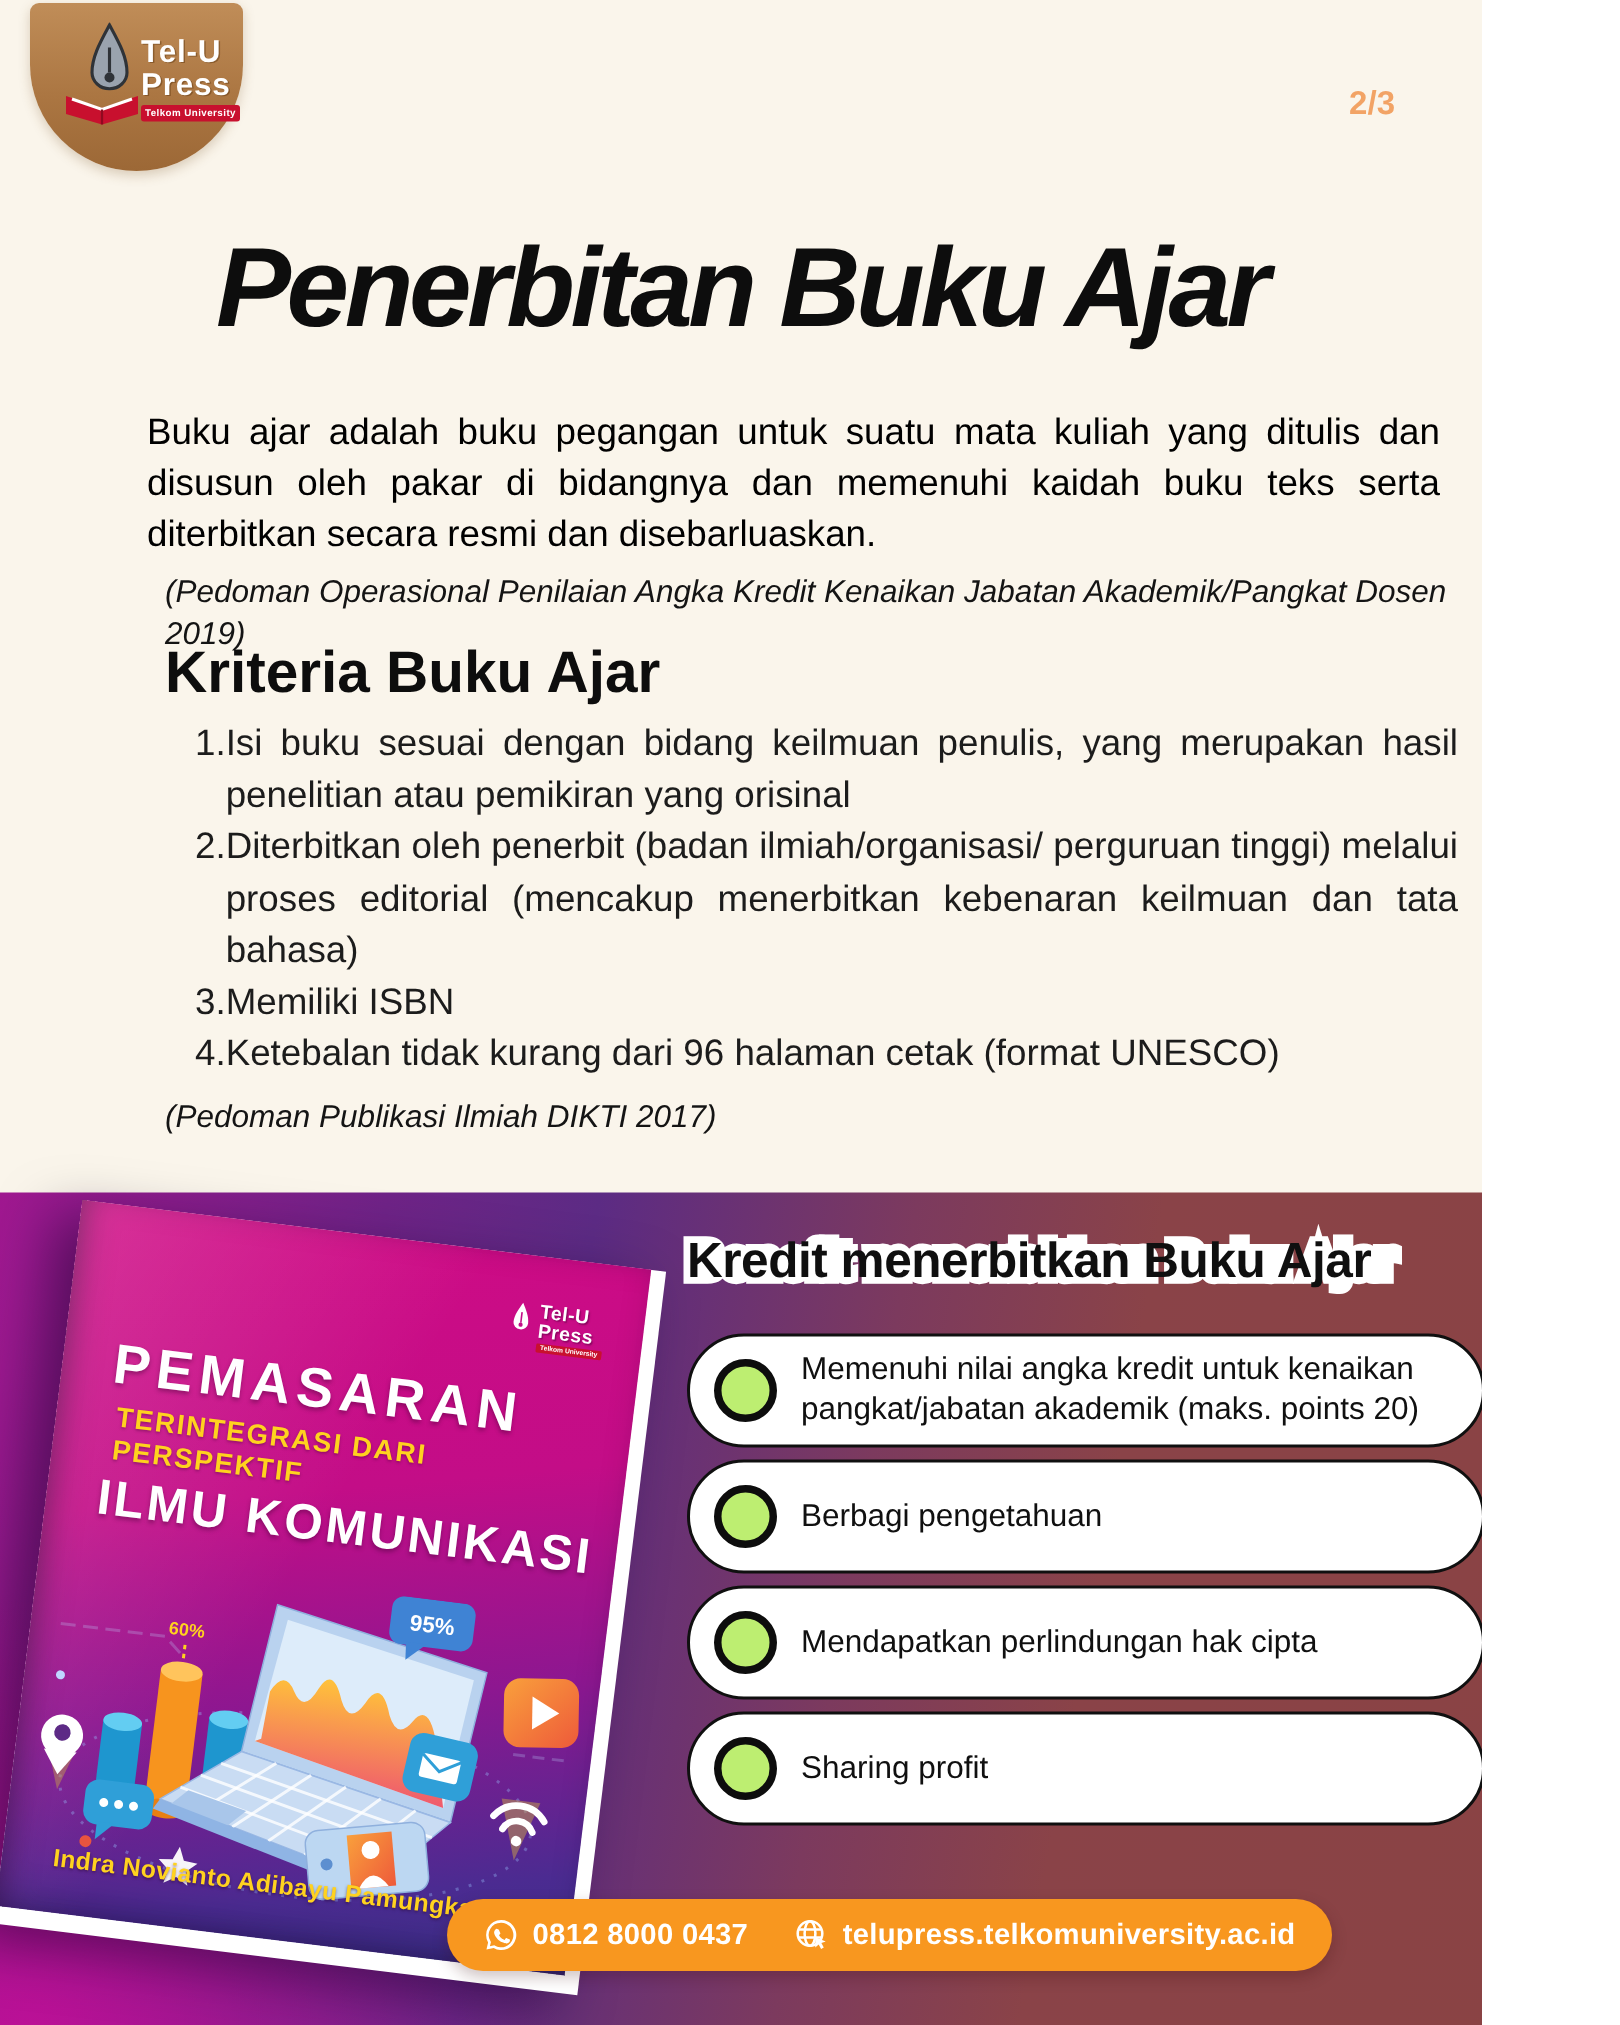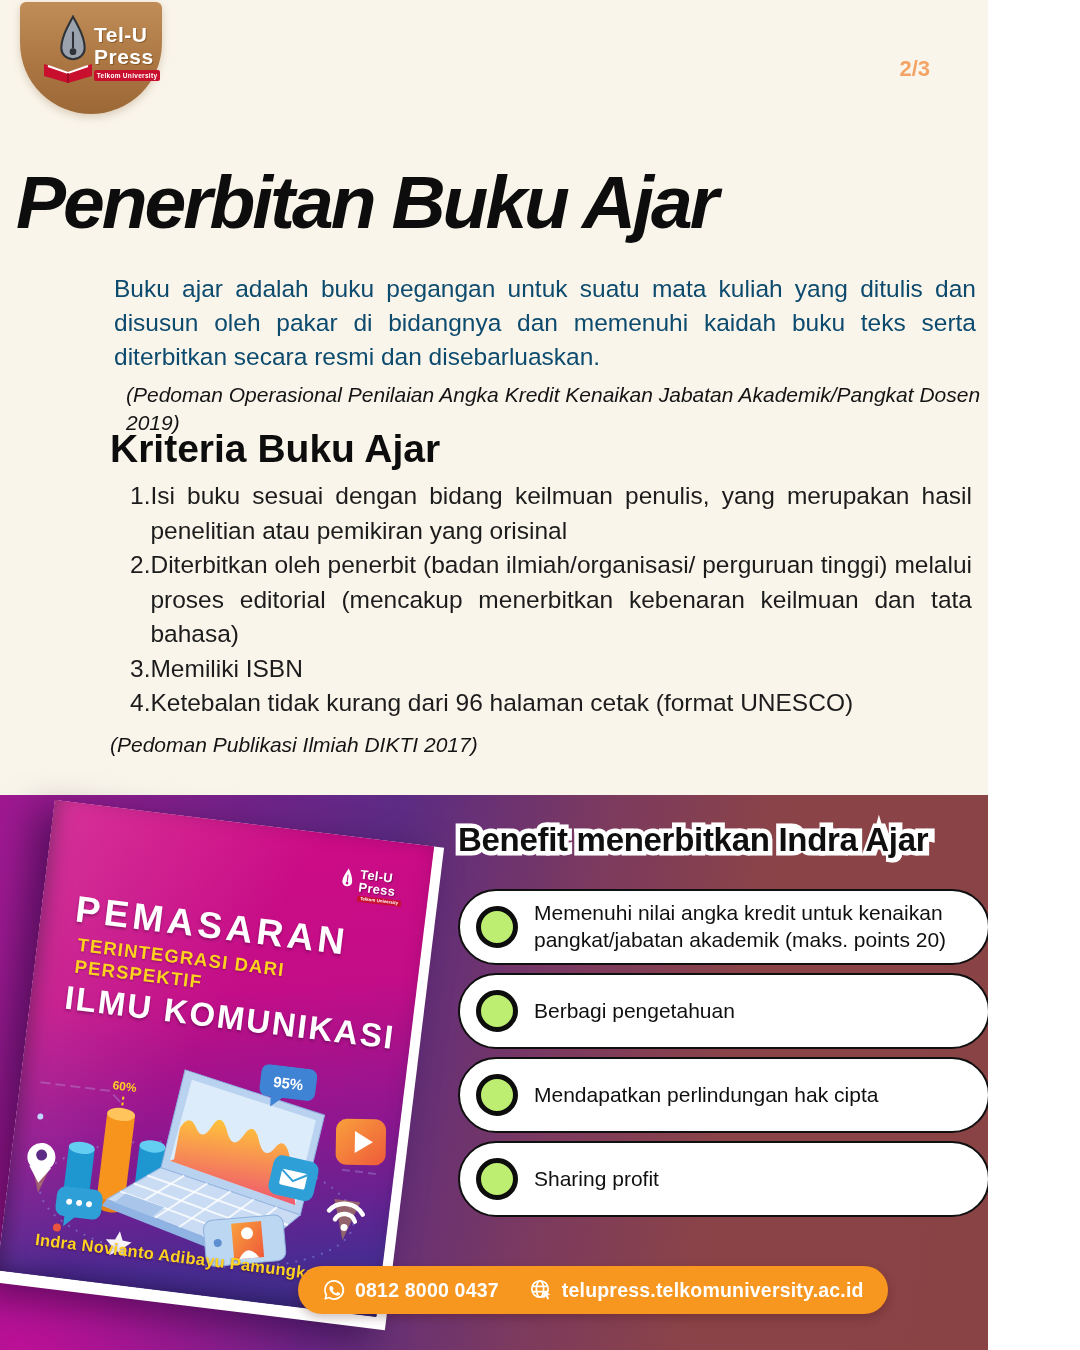--- a/index.html
+++ b/index.html
@@ -18,27 +18,27 @@
     text-shadow:1px 1px 0 rgba(90,50,10,.45);letter-spacing:.5px;}
   .badge .bt1{top:22px;} .badge .bt2{top:44px;}
   .badge .ribbon{position:absolute;left:74px;top:68px;width:66px;height:11px;background:#C8102E;
     border-radius:2px;color:#fff;font-size:6.5px;font-weight:700;line-height:11px;text-align:center;letter-spacing:.3px;}
   
   .pagenum{position:absolute;right:58px;top:56px;font-size:22px;font-weight:700;color:#F2A365;margin-left:28px;}
   .side-credit{position:absolute;left:943px;top:198px;width:160px;height:28px;
     transform:rotate(-90deg);display:flex;align-items:center;justify-content:center;gap:7px;
     color:#F2A365;font-size:17px;font-weight:600;letter-spacing:.4px;}
   
-  .title{position:absolute;left:0;right:0;top:143px;margin:16px;
+  .title{position:absolute;left:0;right:0;top:143px;margin:5px;text-align:center;
     font-size:75px;line-height:1.15;font-style:italic;font-weight:800;letter-spacing:-3px;color:#0d0d0d;}
-  .intro{position:absolute;left:114px;top:272px;width:862px;margin:0;
-    font-size:24.5px;line-height:34px;text-align:justify;color:#0c4a6e;}
+  .intro{position:absolute;left:98px;top:272px;width:862px;margin:0;
+    font-size:24.5px;line-height:34px;text-align:justify;color:#000000;}
   .cite{position:absolute;left:110px;width:880px;margin:0;font-style:italic;
     font-size:21px;line-height:28px;color:#141414;}
-  .cite1{top:381px;margin-left:16px;} .cite2{top:731px;}
+  .cite1{top:381px;} .cite2{top:731px;}
   .kriteria{position:absolute;left:110px;top:427px;margin:0;font-size:39px;font-weight:800;color:#0d0d0d;}
   .list{position:absolute;left:130px;top:479px;width:842px;display:flex;flex-direction:column;}
   .list .li{display:flex;font-size:24.5px;line-height:34.5px;color:#1c1c1c;}
   .list .num{flex:0 0 auto;white-space:pre;}
   .list .itext{flex:1 1 auto;text-align:justify;}
   
   .bottom{position:absolute;left:0;top:795px;width:1080px;height:555px;
     background:
       radial-gradient(520px 420px at 2% 100%,rgba(195,14,152,.85),rgba(195,14,152,0) 68%),
       linear-gradient(100deg,#A01890 0%,#6F2387 22%,#5C2B84 34%,#7C3A5E 52%,#8A4348 66%,#8A4343 100%);}
@@ -262,21 +262,21 @@
             <circle cx="43" cy="16" r="6" fill="#fff"></circle>
             <path d="M33 41 q10 -16 20 0 Z" fill="#fff"></path>
             <circle cx="13" cy="23" r="4" fill="#5d8fd0"></circle>
           </g>
         </svg>
 
         <div class="author">Indra Novianto Adibayu Pamungkas</div>
       </div>
     </div>
 
-    <h3 class="btitle" data-text="Benefit menerbitkan Buku Ajar">Benefit menerbitkan Indra Ajar</h3>
+    <h3 class="btitle" data-text="Benefit menerbitkan Buku Ajar">Kredit menerbitkan Buku Ajar</h3>
 
     <div class="pills">
       <div class="pill">
         <span class="dot"></span>
         <span class="ptext">Memenuhi nilai angka kredit untuk kenaikan pangkat/jabatan akademik (maks. points 20)</span>
       </div>
       <div class="pill">
         <span class="dot"></span>
         <span class="ptext">Berbagi pengetahuan</span>
       </div>

